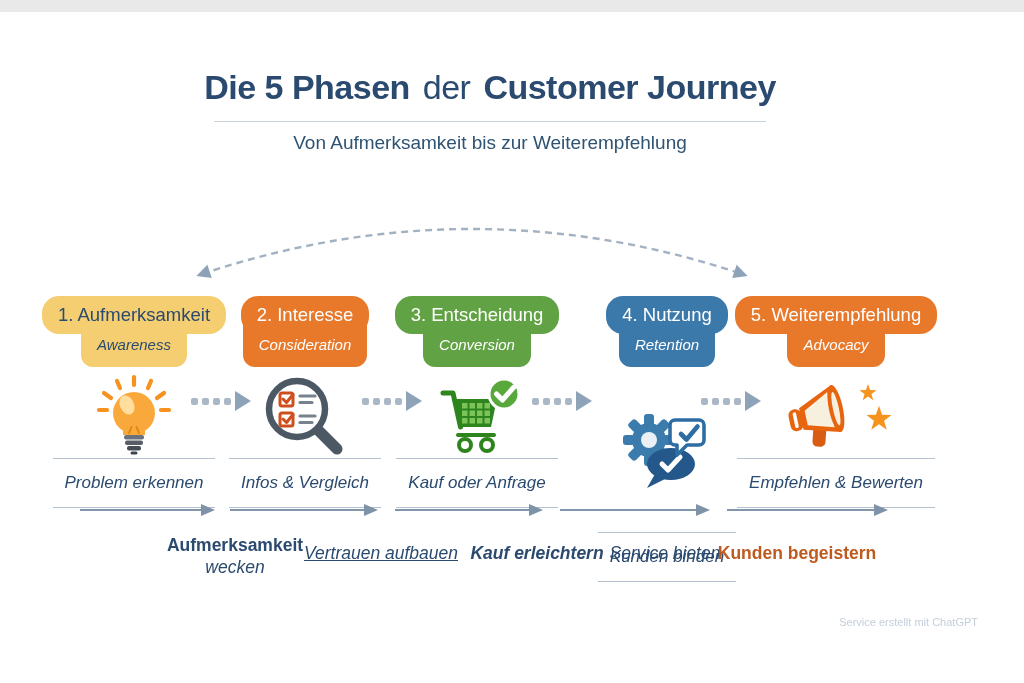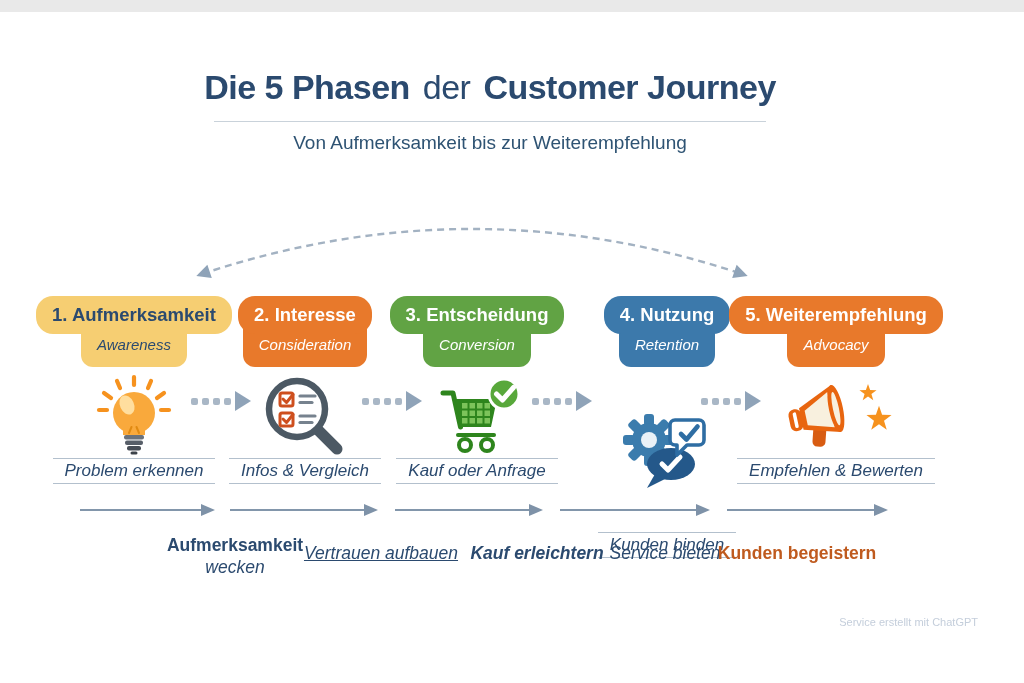--- a/index.html
+++ b/index.html
@@ -21,34 +21,34 @@
   
   .col { position:absolute; top:284px; display:flex; flex-direction:column; align-items:center; }
   .col1 { left:34px;  width:200px; }
   .col2 { left:220px; width:170px; }
   .col3 { left:392px; width:170px; }
   .col4 { left:582px; width:170px;gap:37px; }
   .col5 { left:736px; width:200px; }
   .badge { display:flex; flex-direction:column; align-items:center; }
   .pill {
     position:relative; z-index:2; padding:8px 16px; border-radius:17px;
-    font-size:18.5px; font-weight:700; white-space:nowrap; text-align:center;
+    font-size:18.5px; font-weight:400; white-space:nowrap; text-align:center;
   }
   .tab {
     position:relative; z-index:1; margin-top:-13px; padding:15px 16px 14px;
     border-radius:0 0 12px 12px; font-size:15px; font-style:italic; white-space:nowrap;
   }
   .p1 .pill, .p1 .tab { background:#f6ce72; color:#2b4a6f; }
   .p2 .pill, .p2 .tab, .p5 .pill, .p5 .tab { background:#e8792b; color:#ffffff; }
   .p3 .pill, .p3 .tab { background:#61a344; color:#ffffff; }
   .p4 .pill, .p4 .tab { background:#3c79ab; color:#ffffff; }
   .icon-box { height:86px; margin-top:5px; display:flex; align-items:center; justify-content:center; }
   .step-label {
     border-top:1.4px solid #b3c0cd; border-bottom:1.4px solid #b3c0cd;
-    padding:2px 12px; font-size:17px; font-style:italic; color:#2b4a6f; white-space:nowrap;
+    padding:14px 12px; font-size:17px; font-style:italic; color:#2b4a6f; white-space:nowrap;
   }
   
   .connector { position:absolute; top:379px; display:flex; align-items:center; gap:4px; }
   .connector .dash { width:7px; height:7px; border-radius:2px; background:#a9b7c6; }
   .connector .tri { width:0; height:0; border-top:10px solid transparent;
     border-bottom:10px solid transparent; border-left:16px solid #8fa3b8; }
   .conn1 { left:191px; } .conn2 { left:362px; } .conn3 { left:532px; } .conn4 { left:701px; }
   
   .timeline-arrow { position:absolute; left:70px; top:489px; }
   .action { position:absolute; transform:translateX(-50%); text-align:center;

